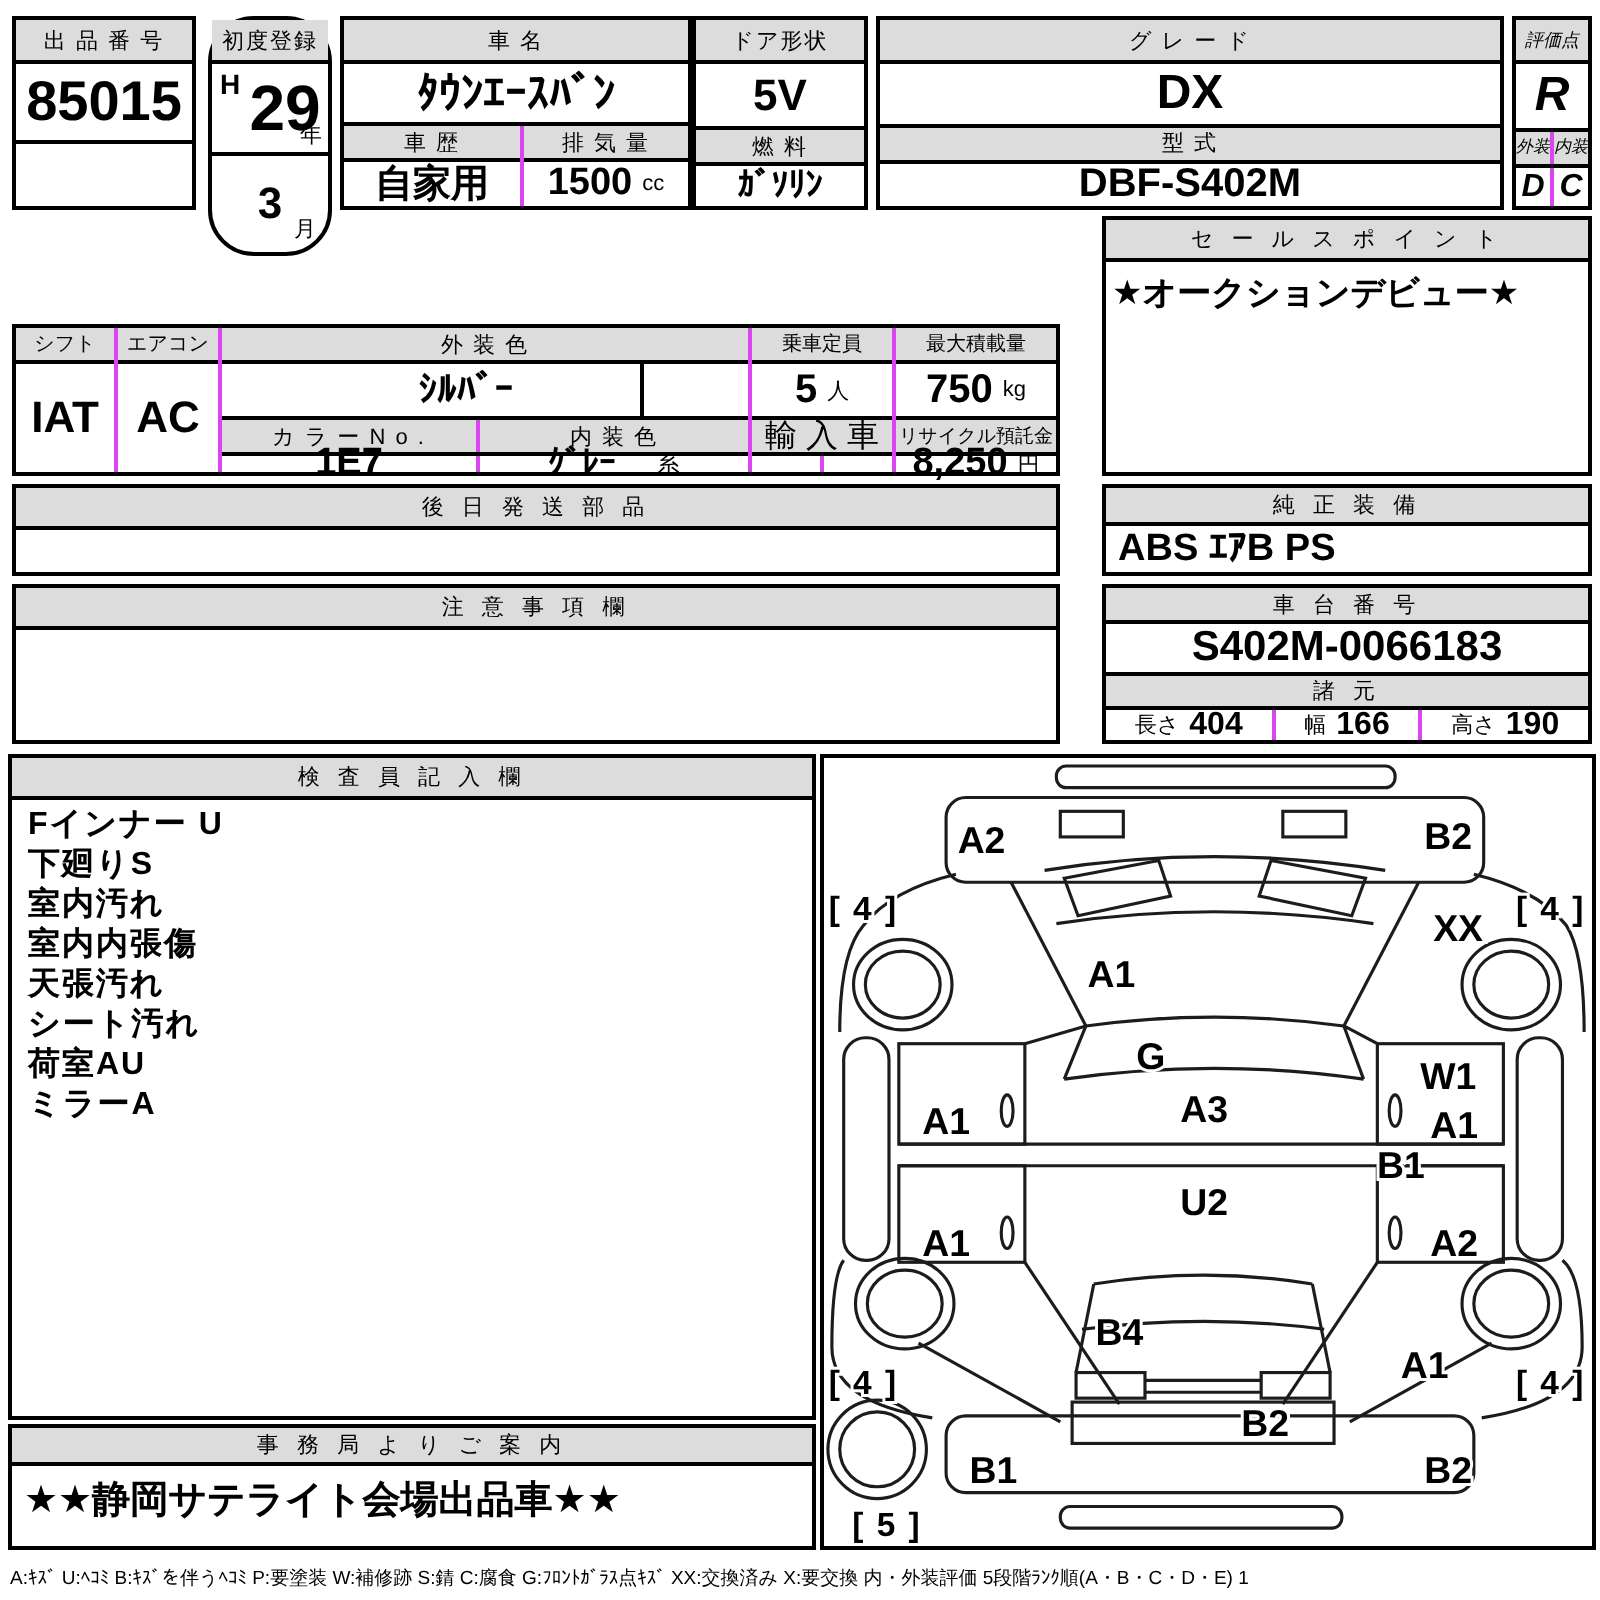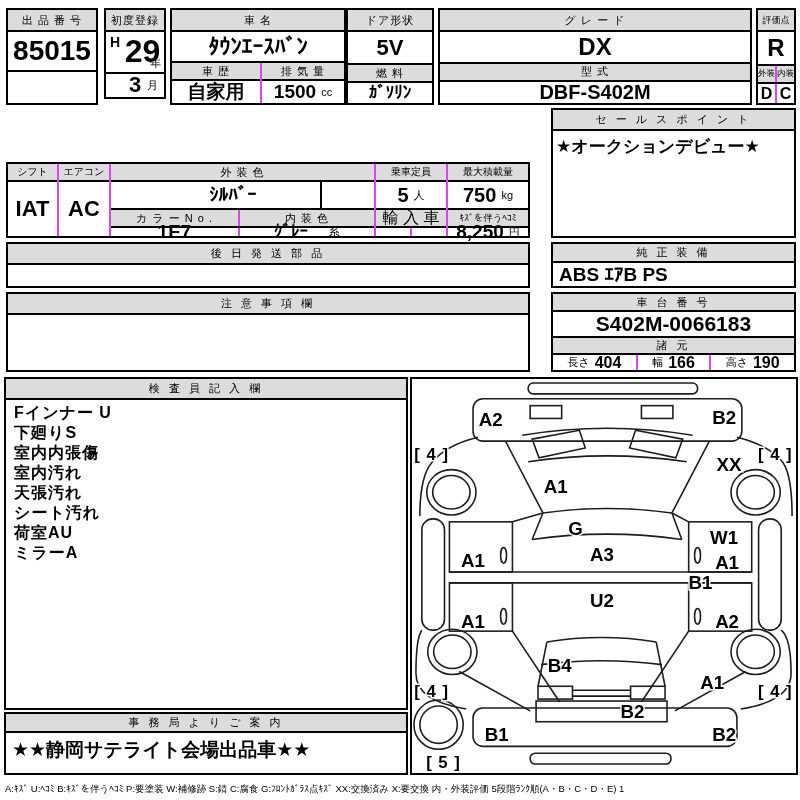--- a/index.html
+++ b/index.html
@@ -33,21 +33,21 @@
 <body>
 
 <div id="sheet">
 
   <div class="c b col" style="left:6px;top:8px;width:92px;height:97px;">
     <div class="hd" style="height:20px;">出 品 番 号</div>
     <div class="v bb f28" style="height:38px;">85015</div>
     <div class="grow"></div>
   </div>
 
-  <div class="c b col" style="left:104px;top:8px;width:62px;height:91px;">
+  <div class="c b col" style="left:104px;top:8px;width:62px;height:120px;border-radius:23px;">
     <div class="hd" style="height:20px;">初度登録</div>
     <div class="v bb" style="height:44px;position:relative;">
       <span style="font-size:14px;position:absolute;left:4px;top:2px;">H</span>
       <span class="f26" style="font-size:32px;margin-left:15px;">29</span>
       <span style="font-size:11px;font-weight:normal;position:absolute;right:3px;bottom:1px;">年</span>
     </div>
     <div class="v grow" style="position:relative;">
       <span class="f22">3</span>
       <span style="font-size:11px;font-weight:normal;position:absolute;right:6px;bottom:4px;">月</span>
     </div>
@@ -78,21 +78,21 @@
     <div class="v grow f17">ｶﾞｿﾘﾝ</div>
   </div>
 
   <div class="c b col" style="left:438px;top:8px;width:314px;height:97px;">
     <div class="hd" style="height:20px;">グ レ ー ド</div>
     <div class="v bb f24" style="height:32px;">DX</div>
     <div class="hd" style="height:16px;">型 式</div>
     <div class="v grow f20">DBF-S402M</div>
   </div>
 
-  <div class="c b col" style="left:756px;top:8px;width:40px;height:97px;">
+  <div class="c b col" style="left:756px;top:8px;width:40px;height:97px;font-style:italic;">
     <div class="hd" style="height:20px;font-size:9px;letter-spacing:0;">評価点</div>
     <div class="v bb f24" style="height:32px;">R</div>
     <div class="row bb" style="height:16px;flex:none;">
       <div class="hd br grow" style="height:100%;border-bottom:none;font-size:8.5px;letter-spacing:0;">外装</div>
       <div class="hd grow" style="height:100%;border-bottom:none;font-size:8.5px;letter-spacing:0;">内装</div>
     </div>
     <div class="row grow">
       <div class="v br grow f16">D</div>
       <div class="v grow f16">C</div>
     </div>
@@ -142,21 +142,21 @@
         <div class="br grow"></div>
         <div class="grow"></div>
       </div>
     </div>
     <div class="col grow">
       <div class="hd" style="height:16px;font-size:10px;letter-spacing:0;">最大積載量</div>
       <div class="v bb" style="height:26px;flex:none;">
         <span class="f20">750</span>
         <span class="unit">kg</span>
       </div>
-      <div class="hd bb" style="height:16px;font-size:9.5px;letter-spacing:0;">ｷｽﾞを伴うﾍｺﾐ</div>
+      <div class="hd bb" style="height:16px;font-size:9.5px;letter-spacing:0;">リサイクル預託金</div>
       <div class="v grow">
         <span class="f19">8,250</span>
         <span class="unit">円</span>
       </div>
     </div>
   </div>
 
   <div class="c b col" style="left:6px;top:242px;width:524px;height:46px;">
     <div class="hd" style="height:19px;letter-spacing:3px;">後 日 発 送 部 品</div>
     <div class="v grow"></div>
@@ -188,22 +188,22 @@
         <span class="f16">190</span>
       </div>
     </div>
   </div>
 
   <div class="c b col" style="left:4px;top:377px;width:404px;height:333px;">
     <div class="hd" style="height:19px;letter-spacing:3px;">検 査 員 記 入 欄</div>
     <div id="insp-list" class="grow">
         <div>Fインナー U</div>
         <div>下廻りS</div>
+        <div>室内汚れ</div>
         <div>室内内張傷</div>
-        <div>室内汚れ</div>
         <div>天張汚れ</div>
         <div>シート汚れ</div>
         <div>荷室AU</div>
         <div>ミラーA</div>
       </div>
   </div>
 
   <div class="c b col" style="left:4px;top:712px;width:404px;height:63px;">
     <div class="hd" style="height:17px;letter-spacing:3px;">事 務 局 よ り ご 案 内</div>
     <div class="v grow left top f19" style="align-items:flex-start;padding-top:4px;">★★静岡サテライト会場出品車★★</div>

